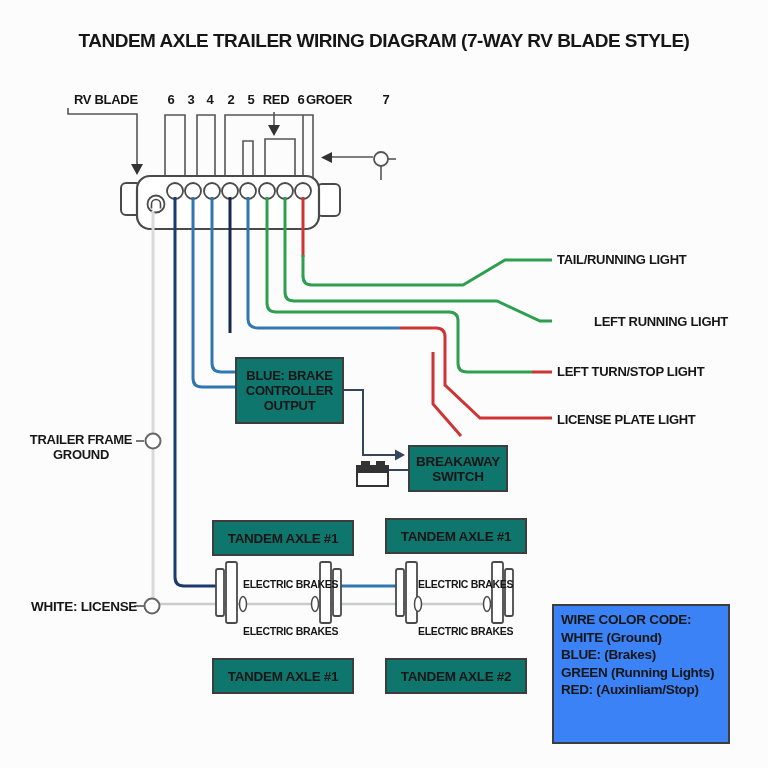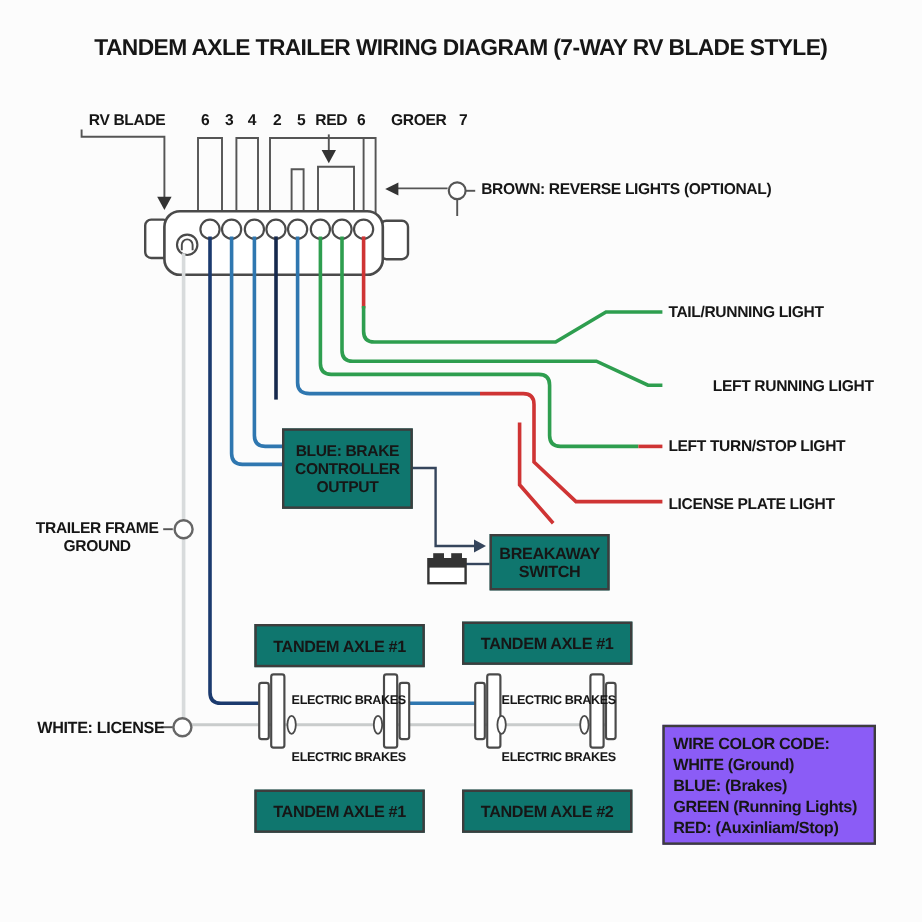--- a/index.html
+++ b/index.html
@@ -10,22 +10,22 @@
   .lbl{position:absolute;font-weight:bold;color:#161616;white-space:nowrap;
        letter-spacing:-0.3px;font-size:13px;line-height:1.15;}
   .title{left:0;right:0;top:30px;text-align:center;font-size:19px;letter-spacing:-0.5px;}
   .pin{font-size:13px;transform:translateX(-50%);}
   .rightlbl{font-size:13px;}
   .box{position:absolute;background:#0f766e;border:2px solid #3d3d3d;
        display:flex;flex-direction:column;align-items:center;justify-content:center;
        font-weight:bold;color:#161616;text-align:center;letter-spacing:-0.3px;}
   .axlebox{font-size:13.5px;}
   .ebrakes{font-size:10.5px;width:76px;text-align:center;transform:translateX(-50%);}
-  .codebox{position:absolute;left:552px;top:604px;width:178px;height:100px;
-           background:#8b5cf6;border:2px solid #3d3d3d;box-sizing:border-box;
+  .codebox{position:absolute;left:552px;top:604px;width:178px;height:140px;
+           background:#3b82f6;border:2px solid #3d3d3d;box-sizing:border-box;
            padding:5px 4px 0 7px;}
   .codebox div{font-weight:bold;font-size:13.5px;line-height:17.6px;color:#161616;
                letter-spacing:-0.3px;white-space:nowrap;}
   .tfg{width:112px;text-align:center;}
 </style>
 </head>
 <body>
 
 <div id="stage">
 
@@ -131,24 +131,23 @@
 
   <div class="lbl" style="left:74px;top:93px;">RV BLADE</div>
 
   <span class="lbl pin" style="left:171px;top:93px;">6</span>
   <span class="lbl pin" style="left:191px;top:93px;">3</span>
   <span class="lbl pin" style="left:210px;top:93px;">4</span>
   <span class="lbl pin" style="left:231px;top:93px;">2</span>
   <span class="lbl pin" style="left:251px;top:93px;">5</span>
   <span class="lbl pin" style="left:276px;top:93px;">RED</span>
   <span class="lbl pin" style="left:301px;top:93px;">6</span>
-  <span class="lbl pin" style="left:349px;top:93px;">GROER</span>
+  <span class="lbl pin" style="left:329px;top:93px;">GROER</span>
   <span class="lbl pin" style="left:386px;top:93px;">7</span>
 
-  <div class="lbl" style="left:401px;top:151px;">BROWN: REVERSE LIGHTS (OPTIONAL)</div>
 
   <div class="lbl rightlbl" style="left:557px;top:253px;">TAIL/RUNNING LIGHT</div>
   <div class="lbl rightlbl" style="left:557px;top:315px;padding-left:37px;">LEFT RUNNING LIGHT</div>
   <div class="lbl rightlbl" style="left:557px;top:365px;">LEFT TURN/STOP LIGHT</div>
   <div class="lbl rightlbl" style="left:557px;top:413px;">LICENSE PLATE LIGHT</div>
 
   <div class="lbl tfg" style="left:25px;top:433px;">
     <div>TRAILER FRAME</div>
     <div>GROUND</div>
   </div>

